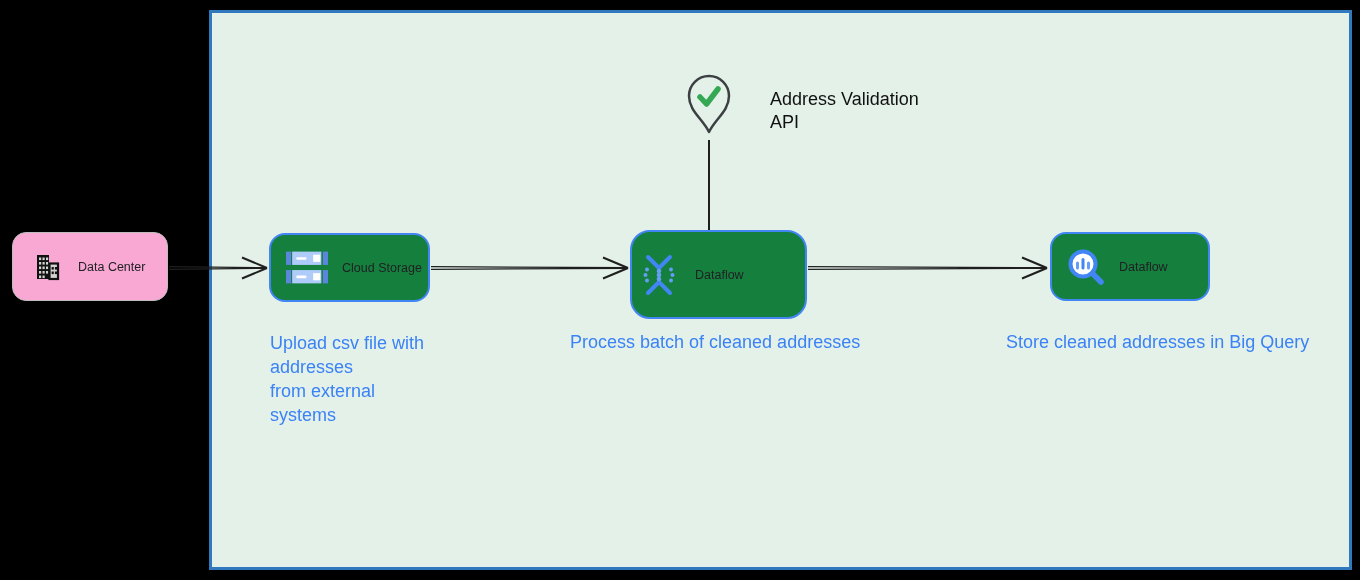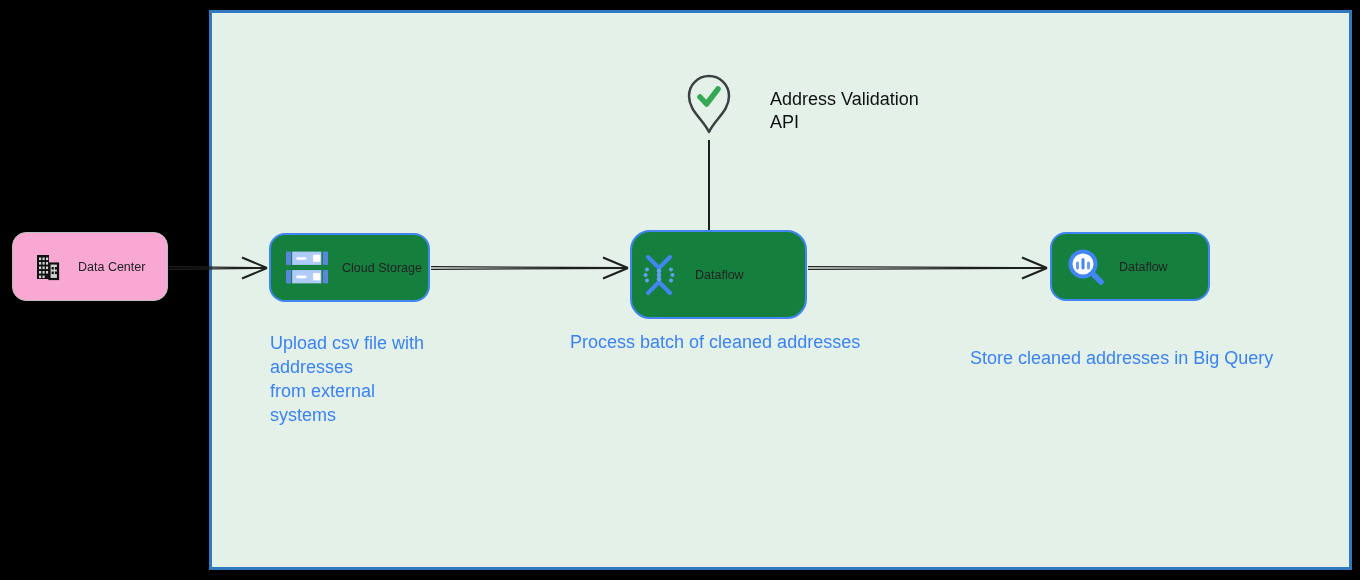--- a/index.html
+++ b/index.html
@@ -31,21 +31,21 @@
   .api-label {
     position:absolute; left:750px; top:88px; font-size:18px; line-height:23px;
     color:#111111; white-space:pre-line;margin-left:20px;
   }
   .caption {
     position:absolute; font-size:18px; line-height:24px; color:#3b82f6;
     white-space:pre-line;
   }
   .caption-upload  { left:270px; top:331px; }
   .caption-process { left:570px; top:330px; }
-  .caption-store   { left:970px; top:330px;margin-top:16px; }
+  .caption-store   { left:1006px; top:330px; }
 </style>
 </head>
 <body>
 
 <div class="stage">
 
   <div class="boundary"></div>
 
   <div class="node node-datacenter">
     <svg width="28" height="28" viewBox="0 0 28 28">

